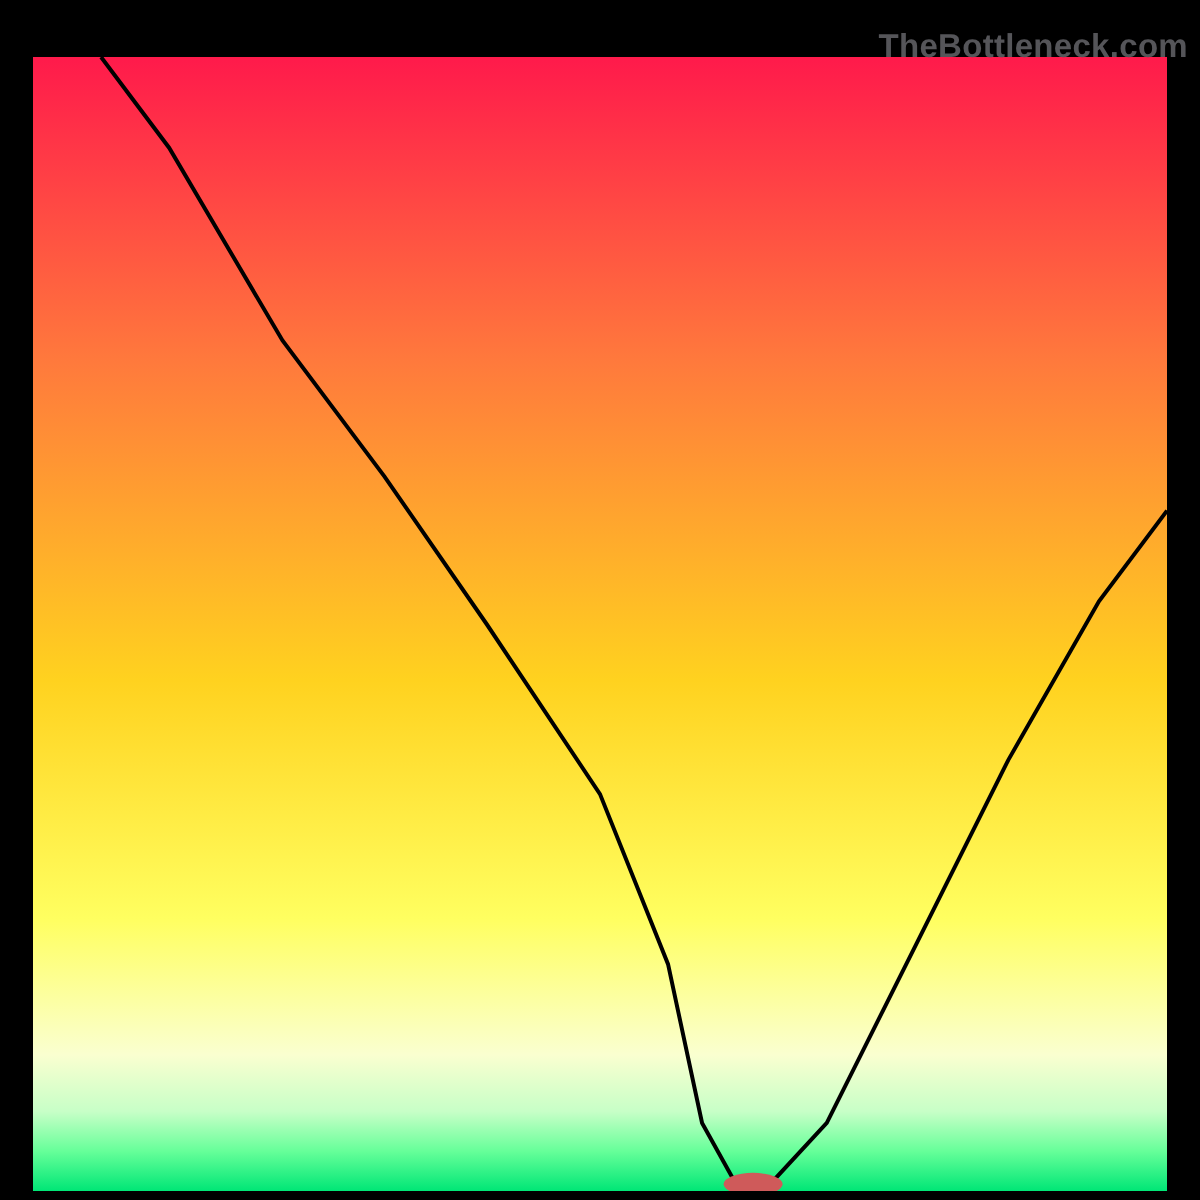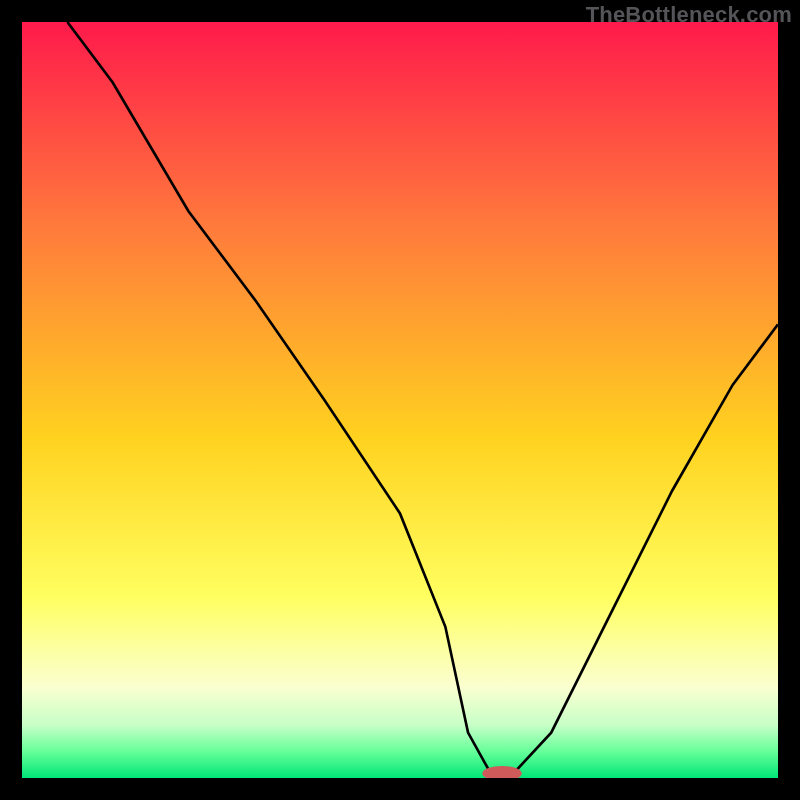--- a/index.html
+++ b/index.html
@@ -6,21 +6,21 @@
     margin: 0;
     padding: 0;
     width: 800px;
     height: 800px;
     background: #000;
     overflow: hidden;
   }
   .frame {
     position: absolute;
     left: 0;
-    top: 0;
+    top: 16px;
     width: 800px;
     height: 596px;
     box-sizing: border-box;
   }
   .plot-area {
     position: absolute;
     left: 22px;
     top: 22px;
     width: 756px;
     height: 756px;

